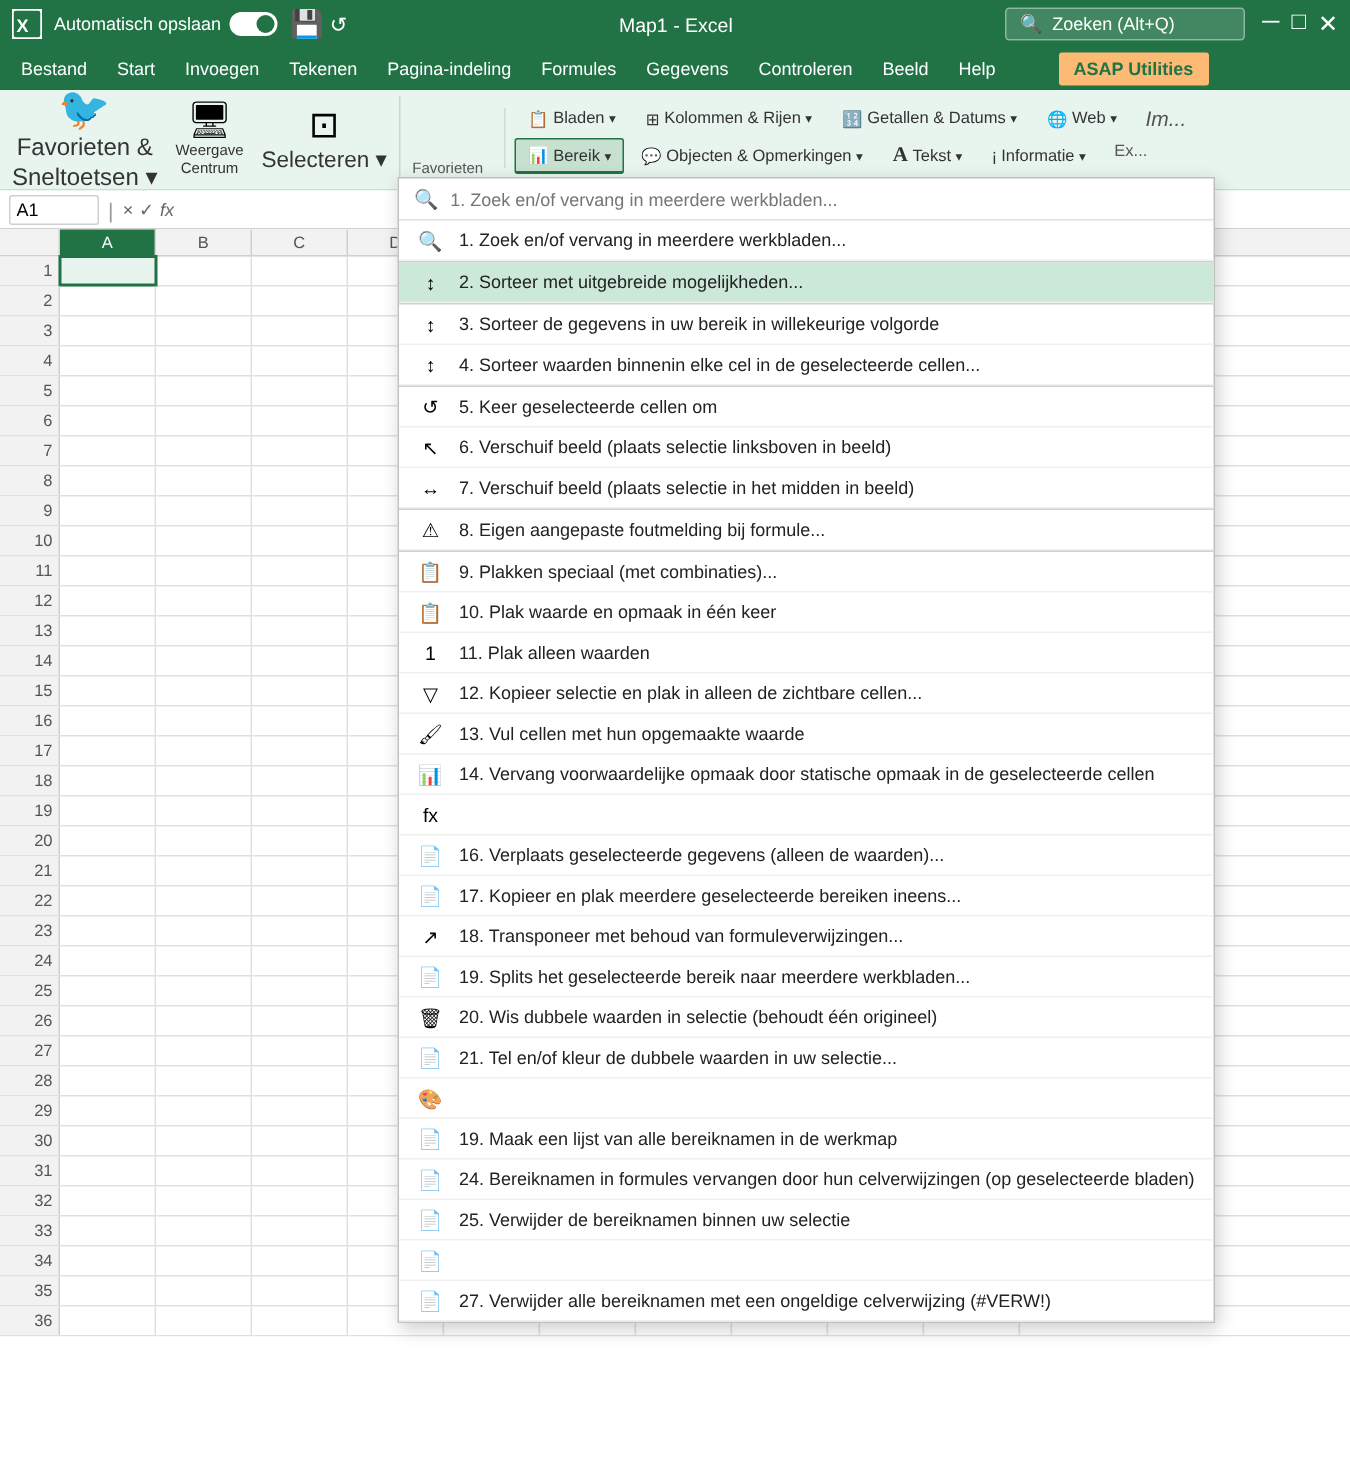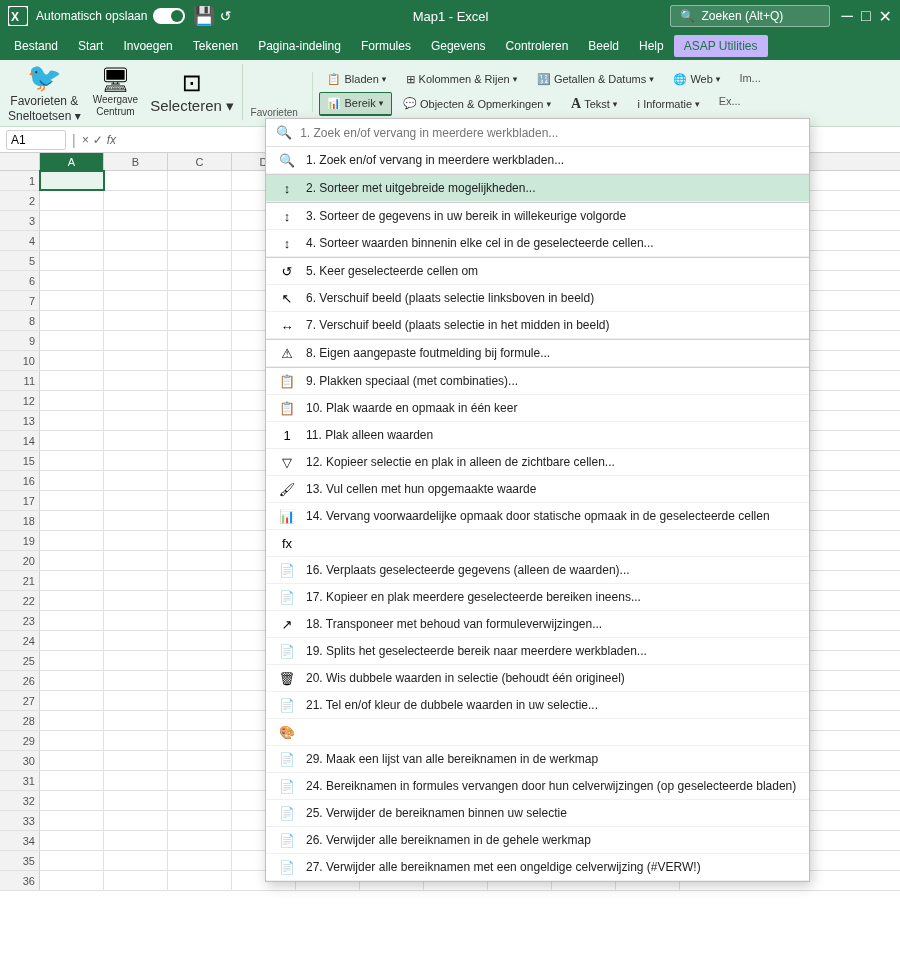--- a/index.html
+++ b/index.html
@@ -46,21 +46,21 @@
       align-items: center;
       padding: 0 4px;
       color: white;
       font-size: 12px;
     }
     .menu-item {
       padding: 4px 10px;
       cursor: pointer;
       border-radius: 2px;
     }
-    .menu-item.active { background: #c4b5fd; color: #217346; font-weight: 400; }
+    .menu-item.active { background: #fdba74; color: #217346; font-weight: 700; margin-left: 32px; }
 
     
     .ribbon {
       background: #e8f5ee;
       border-bottom: 1px solid #c8e0d0;
       padding: 4px 8px 6px;
     }
     .ribbon-row {
       display: flex;
       align-items: center;
@@ -244,21 +244,21 @@
   <div class="menu-item">Help</div>
   <div class="menu-item active">ASAP Utilities</div>
 </div>
 
 <div class="ribbon">
   <div class="ribbon-row">
 
     <div class="ribbon-section-border" style="display:flex; gap:8px; align-items:center; height:56px;">
       <div style="display:flex; flex-direction:column; align-items:center; cursor:pointer;">
         <span style="font-size:28px; color:#c0392b;">🐦</span>
-        <span style="font-size:12px; color:#333; text-align:center; line-height:1.2;">Favorieten &amp;<br>Sneltoetsen ▾</span>
+        <span style="font-size:16px; color:#333; text-align:center; line-height:1.2;">Favorieten &amp;<br>Sneltoetsen ▾</span>
       </div>
       <div style="display:flex; flex-direction:column; align-items:center; cursor:pointer; margin: 0 4px;">
         <span style="font-size:24px;">🖥</span>
         <span style="font-size:10px; color:#333; text-align:center; line-height:1.2;">Weergave<br>Centrum</span>
       </div>
       <div style="display:flex; flex-direction:column; align-items:center; cursor:pointer;">
         <span style="font-size:24px;">⊡</span>
         <span style="font-size:15px; color:#333; text-align:center; line-height:1.2;">Selecteren ▾</span>
       </div>
     </div>
@@ -280,21 +280,21 @@
         <button class="ribbon-btn">
           <span>🔢</span>
           <span>Getallen &amp; Datums</span>
           <span class="ribbon-dropdown">▾</span>
         </button>
         <button class="ribbon-btn">
           <span>🌐</span>
           <span>Web</span>
           <span class="ribbon-dropdown">▾</span>
         </button>
-        <span style="font-size:11px; padding: 3px 8px; color:#555;">Im...</span>
+        <span style="font-size:14px; padding: 3px 8px; color:#555;font-style:italic;">Im...</span>
       </div>
       <div style="display:flex; gap:2px;">
         <button class="ribbon-btn active" style="background:#c8e0d0; border:1px solid #217346; border-bottom:2px solid #217346;">
           <span>📊</span>
           <span>Bereik</span>
           <span class="ribbon-dropdown">▾</span>
         </button>
         <button class="ribbon-btn">
           <span>💬</span>
           <span>Objecten &amp; Opmerkingen</span>
@@ -904,32 +904,31 @@
       </div>
       <div class="dropdown-item">
         <div class="dropdown-item-icon">📄</div>
         <div class="dropdown-item-text">21. Tel en/of kleur de dubbele waarden in uw selectie...</div>
       </div>
       <div class="dropdown-item">
         <div class="dropdown-item-icon">🎨</div>
       </div>
       <div class="dropdown-item">
         <div class="dropdown-item-icon">📄</div>
-        <div class="dropdown-item-text">29. Maak een lijst van alle bereiknamen in de werkmap</div>
+        <div class="dropdown-item-text">19. Maak een lijst van alle bereiknamen in de werkmap</div>
       </div>
       <div class="dropdown-item">
         <div class="dropdown-item-icon">📄</div>
         <div class="dropdown-item-text">24. Bereiknamen in formules vervangen door hun celverwijzingen (op geselecteerde bladen)</div>
       </div>
       <div class="dropdown-item">
         <div class="dropdown-item-icon">📄</div>
         <div class="dropdown-item-text">25. Verwijder de bereiknamen binnen uw selectie</div>
       </div>
       <div class="dropdown-item">
         <div class="dropdown-item-icon">📄</div>
-        <div class="dropdown-item-text">26. Verwijder alle bereiknamen in de gehele werkmap</div>
       </div>
       <div class="dropdown-item">
         <div class="dropdown-item-icon">📄</div>
         <div class="dropdown-item-text">27. Verwijder alle bereiknamen met een ongeldige celverwijzing (#VERW!)</div>
       </div>
     </div>
 </div>
 
 </body></html>

